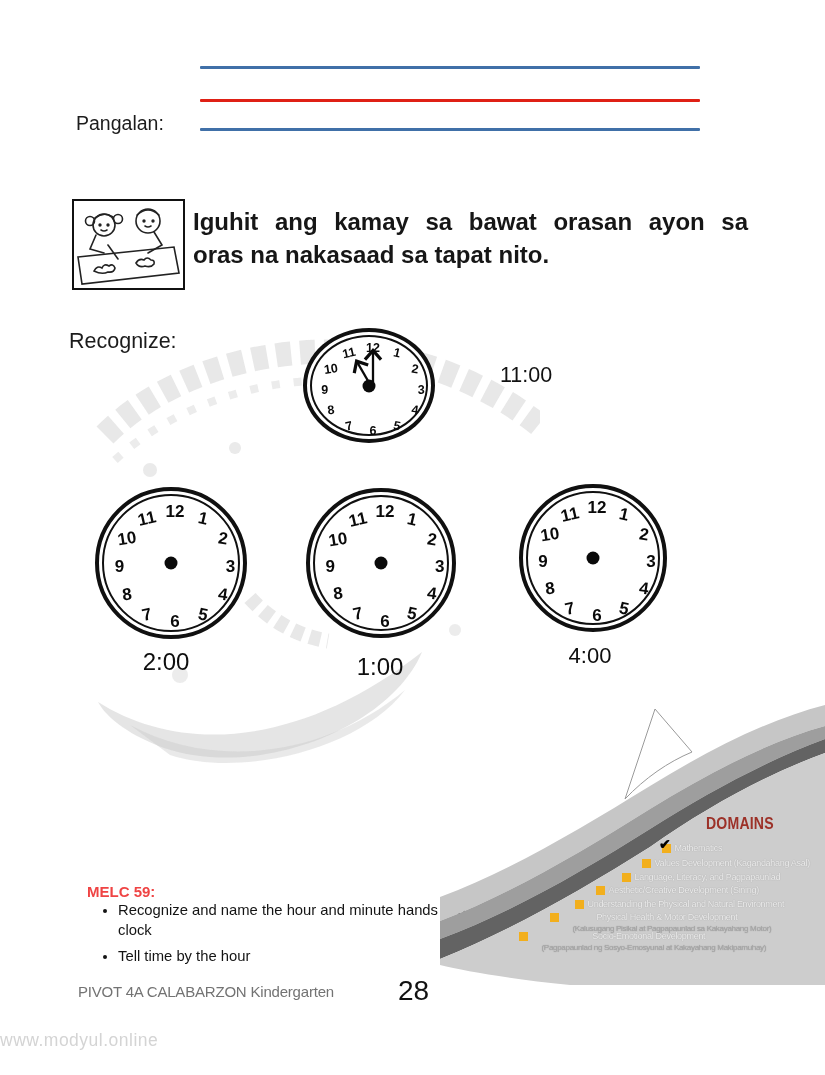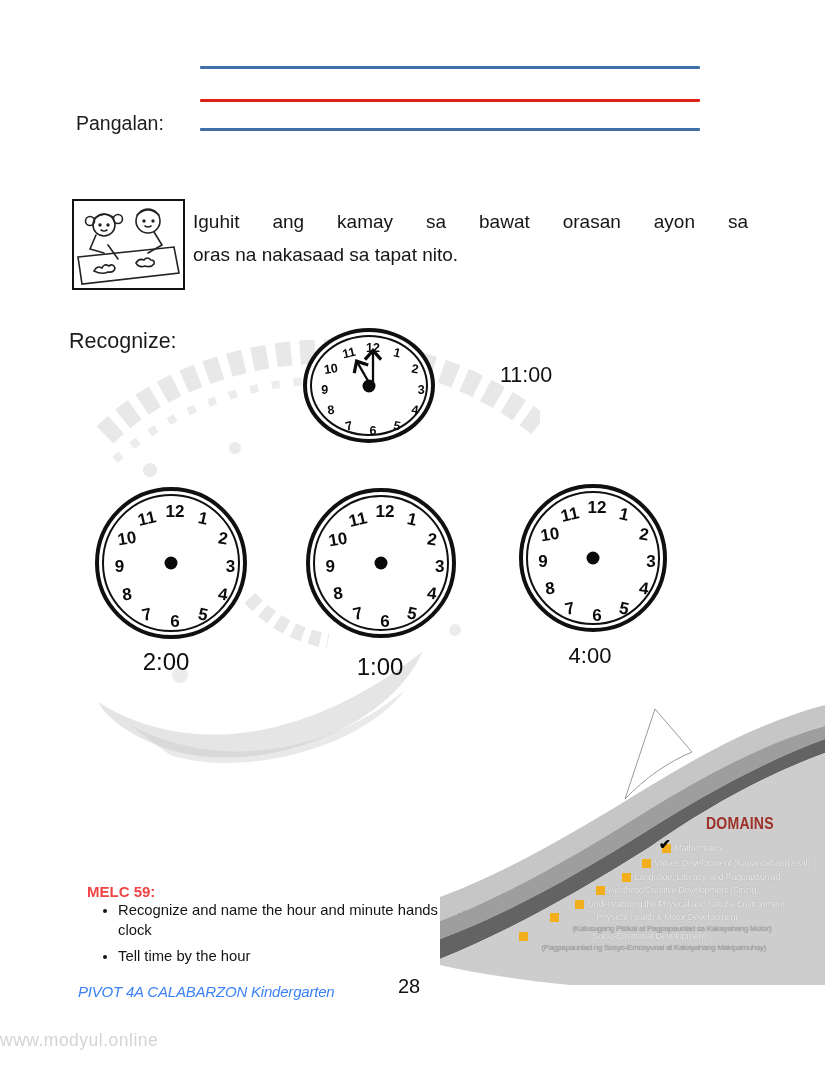--- a/index.html
+++ b/index.html
@@ -13,21 +13,21 @@
   .rule{position:absolute;left:200px;width:500px;height:3px;border-radius:1px;}
   .rule.blue{background:var(--line-blue);}
   .rule.red{background:var(--line-red);height:2.5px;}
   #name-label{left:76px;top:112px;font-size:19.5px;color:#1c1c1c;}
 
   #worksheet-title{left:0;top:155px;width:780px;text-align:center;font-size:26px;font-weight:bold;color:#000;}
 
   
   #kids-box{left:72px;top:199px;width:113px;height:91px;border:2.5px solid #111;box-sizing:border-box;background:#fff;}
 
-  #instruction{left:193px;top:205px;width:555px;font-size:19px;line-height:33px;color:#161616;}
+  #instruction{left:193px;top:205px;width:555px;font-size:24px;line-height:33px;color:#161616;font-weight:bold;}
   #instruction .j{text-align:justify;text-align-last:justify;}
 
   #example-label{left:69px;top:329px;font-size:21.5px;color:#1c1c1c;}
   #example-time{left:500px;top:363px;font-size:21.5px;color:#111;}
 
   
   .clock{position:absolute;border:4.5px solid #101010;border-radius:50%;background:#fff;box-sizing:border-box;z-index:2;}
   .clock-inner{position:absolute;left:3px;top:3px;right:3px;bottom:3px;border:2.6px solid #101010;border-radius:50%;}
   .clock-num{position:absolute;font-weight:bold;color:#0a0a0a;white-space:nowrap;}
   .clock-big .clock-num{font-size:17px;}
@@ -38,22 +38,22 @@
 
   
   #watermark{left:60px;top:330px;width:480px;height:440px;z-index:0;opacity:0.9;}
 
   
   #melc-heading{left:87px;top:883px;font-size:15px;font-weight:bold;color:#ef4444;}
   #melc-list{left:92px;top:901px;width:362px;margin:0;padding:0 0 0 26px;font-size:14.8px;line-height:19.5px;color:#141414;}
   #melc-list li{margin-bottom:7px;}
 
   
-  #footer-left{left:78px;top:983px;font-size:15px;font-style:italic;color:#3b82f6;letter-spacing:-0.2px;}
-  #page-number{left:398px;top:975px;font-size:20px;color:#111;}
+  #footer-left{left:78px;top:983px;font-size:15px;color:#737373;letter-spacing:-0.2px;}
+  #page-number{left:398px;top:975px;font-size:28px;color:#111;}
   #site-watermark{left:0;top:1030px;width:825px;text-align:left;font-size:17.5px;color:#d4d4d4;letter-spacing:0.5px;}
 
   
   #domains{left:440px;top:701px;width:385px;height:286px;z-index:1;text-align:center;}
   #domains svg.swoosh{position:absolute;left:0;top:0;}
   #domains-heading{position:absolute;left:266px;top:114px;font-size:16px;font-weight:bold;color:var(--domains-red);transform:scaleX(0.88);transform-origin:left;letter-spacing:0.2px;}
   .domain-row{position:absolute;display:flex;align-items:flex-start;white-space:nowrap;}
   .domain-square{width:8.5px;height:8.5px;background:var(--square-yellow);margin-right:4px;margin-top:1px;flex:0 0 auto;position:relative;}
   .domain-text{font-size:9px;letter-spacing:-0.3px;color:#efefef;text-shadow:0 0 1px #8d8d8d;line-height:10.5px;}
   .domain-sub{font-size:8px;letter-spacing:-0.3px;color:#a9a9a9;line-height:9px;margin-top:1.5px;}

